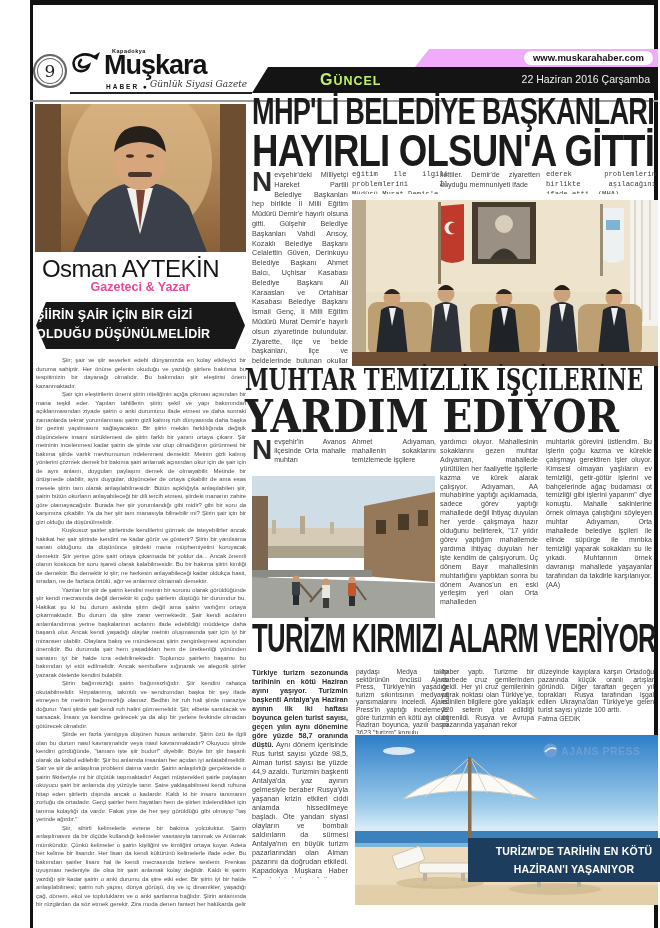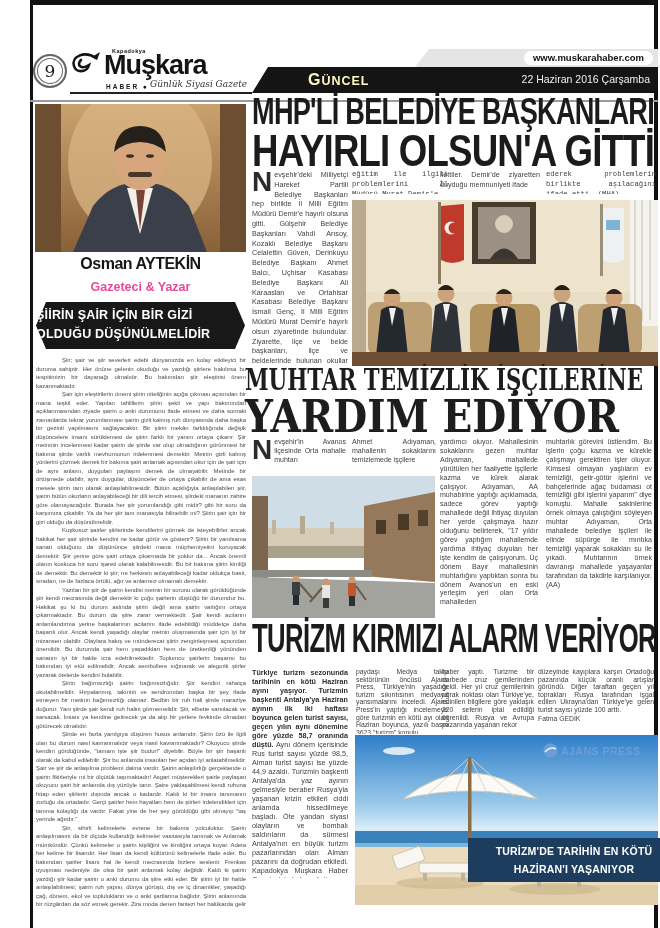--- a/index.html
+++ b/index.html
@@ -9,33 +9,33 @@
   .frame{background:#111;}
   
   .pageno{left:33px;top:54px;width:30px;height:30px;border:2px solid #666;border-radius:50%;
           box-shadow:inset 0 0 0 2px #fff, inset 0 0 0 3px #666;
           text-align:center;line-height:30px;font-family:"DejaVu Serif",serif;font-size:17px;color:#222;}
   .logo-kapadokya{left:112px;top:48px;font-size:5.5px;font-weight:bold;color:#111;letter-spacing:.5px;}
   .logo-main{left:104px;top:50px;font-size:27px;font-weight:bold;letter-spacing:-1px;color:#141414;}
   .logo-sub{left:106px;top:83px;font-size:6.5px;font-weight:bold;letter-spacing:2px;color:#141414;}
   .logo-tagline{left:150px;top:79px;font-size:9px;font-style:italic;font-family:"DejaVu Serif",serif;color:#333;}
   .logo-underline{left:70px;top:92px;width:182px;height:1.5px;background:#222;}
-  .band-gray{left:415px;top:49px;width:243px;height:18px;background:#e5e5e5;
+  .band-gray{left:415px;top:49px;width:243px;height:18px;background:#f0abfc;
              clip-path:polygon(14px 0,100% 0,100% 100%,0 100%);}
   .url-pill{position:absolute;right:5px;top:2px;height:14px;line-height:14px;background:#fff;
             border-radius:7px;padding:0 9px;font-size:9.5px;font-weight:bold;color:#111;}
   .band-black{left:252px;top:67px;width:406px;height:26px;background:#141414;
               clip-path:polygon(16px 0,100% 0,100% 100%,0 100%);}
-  .guncel{position:absolute;left:56px;top:4px;font-size:12.5px;font-weight:bold;color:#fef9c3;
+  .guncel{position:absolute;left:68px;top:4px;font-size:12.5px;font-weight:bold;color:#bef264;
           letter-spacing:1px;display:block;}
   .guncel::first-letter{font-size:16px;}
   .dateline{position:absolute;right:8px;top:6px;font-size:10.5px;color:#f0f0f0;}
   .header-rule{left:30px;top:100px;width:628px;height:2px;background:#9a9a9a;}
   
-  .author-name{left:35px;top:255px;width:211px;text-align:center;font-size:16px;font-weight:bold;
+  .author-name{left:25px;top:255px;width:211px;text-align:center;font-size:24px;font-weight:normal;
                letter-spacing:-.5px;color:#161616;}
   .author-title{left:35px;top:280px;width:211px;text-align:center;font-size:12.5px;font-weight:bold;color:#ec4899;}
   .ribbon{left:36px;top:302px;width:209px;height:47px;background:#181818;color:#fff;
           clip-path:polygon(10px 0,199px 0,100% 50%,199px 100%,10px 100%,0 50%);
           text-align:left;padding-top:4px;box-sizing:border-box;}
   .ribbon div{font-size:12.5px;font-weight:bold;line-height:19px;letter-spacing:.2px;}
   .essay{left:36px;top:356px;width:210px;height:552px;overflow:hidden;font-size:6px;
          line-height:8.5px;letter-spacing:-.05px;color:#4d4d4d;text-align:justify;}
   .essay p{margin:0;text-indent:26px;}
   

